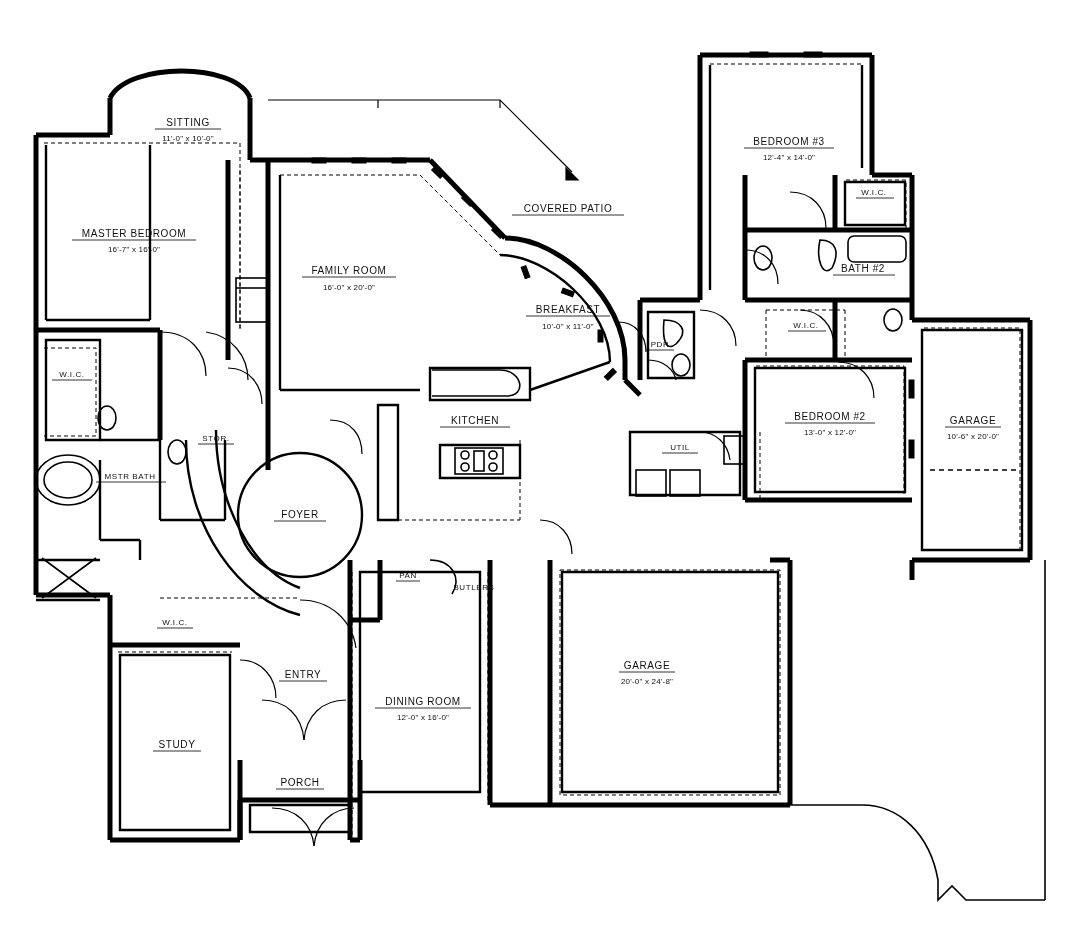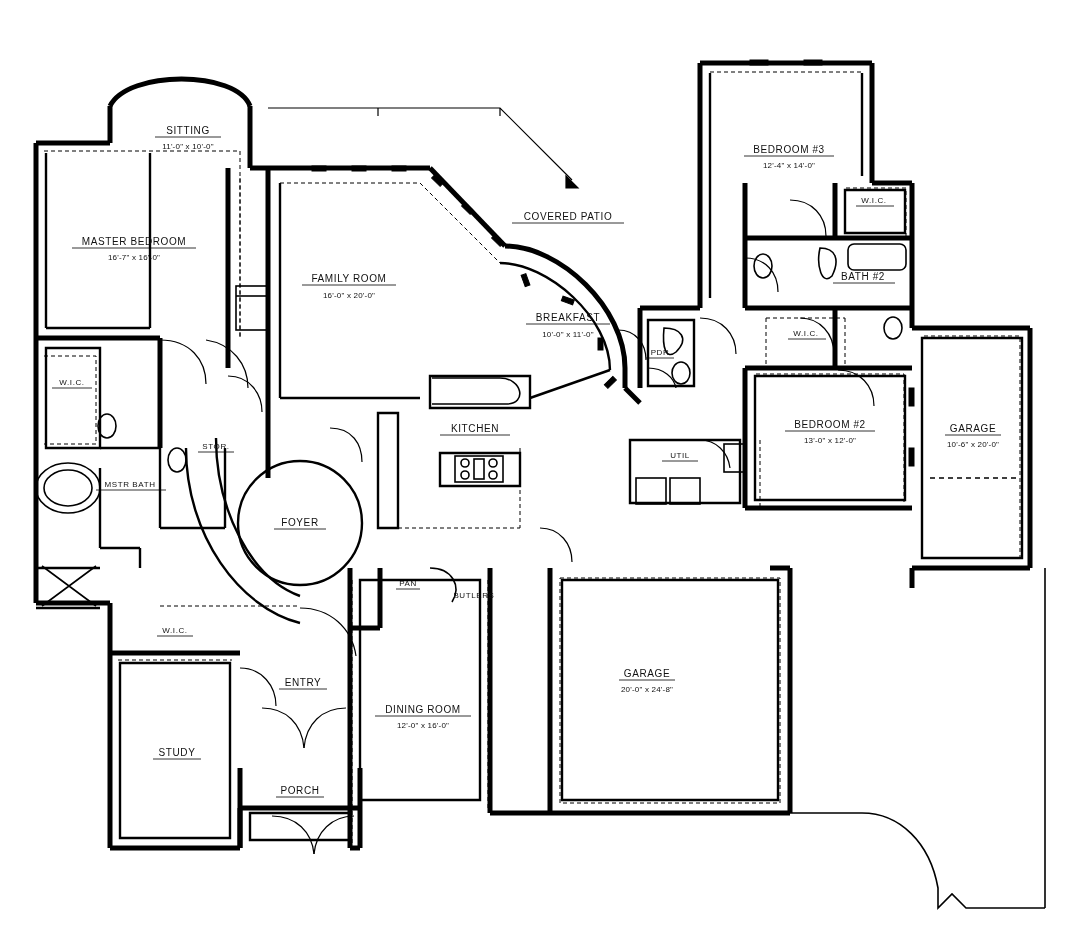--- a/index.html
+++ b/index.html
@@ -2,21 +2,21 @@
 <html><head>
 <meta charset="utf-8">
 <style>
   html,body{margin:0;padding:0;background:#ffffff;}
   body{width:1091px;height:949px;font-family:"Liberation Sans",sans-serif;overflow:hidden;position:relative;}
   #title{
     position:absolute;top:11px;left:0;width:1091px;text-align:center;
     color:#1340a8;font-size:22px;font-weight:bold;letter-spacing:2px;
     font-family:"Liberation Sans",sans-serif;
   }
-  #planwrap{position:absolute;top:0;left:0;width:1091px;height:715px;margin-top:8px;}
+  #planwrap{position:absolute;top:0;left:0;width:1091px;height:715px;}
   svg{display:block;}
   .rlabel{font-family:"Liberation Sans",sans-serif;fill:#111;text-anchor:middle;}
   .rname{font-size:10px;letter-spacing:.6px;}
   .rname.small{font-size:8px;}
   .rdim{font-size:8px;letter-spacing:.2px;}
 </style>
 </head>
 <body>
 
 <div id="title">FIRST FLOOR</div>

